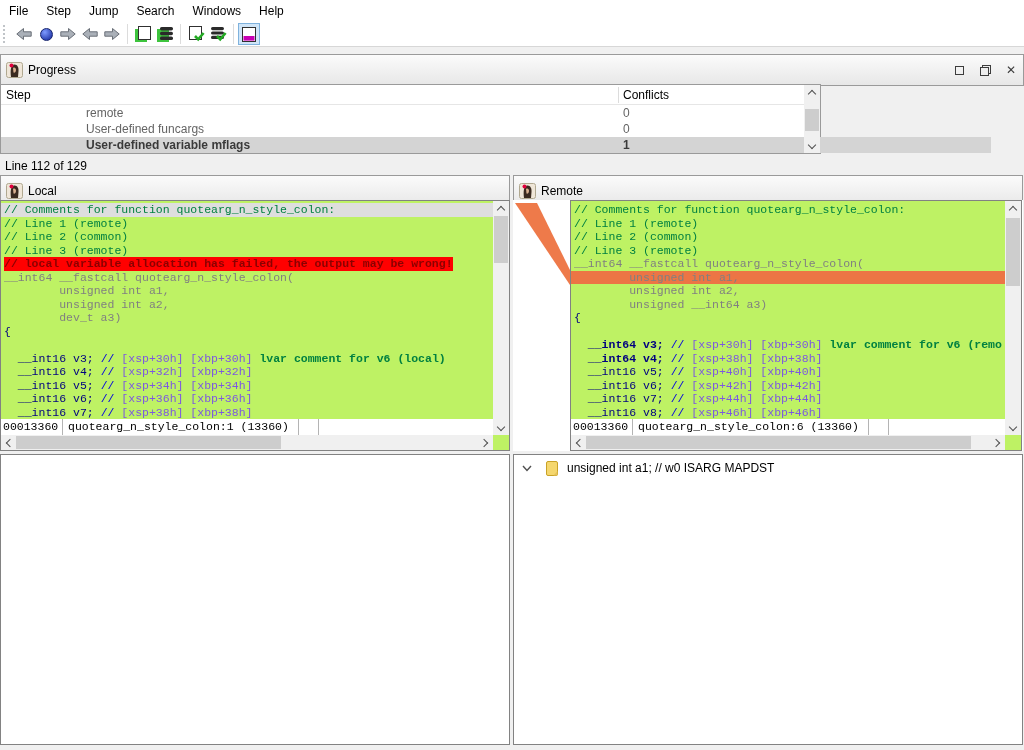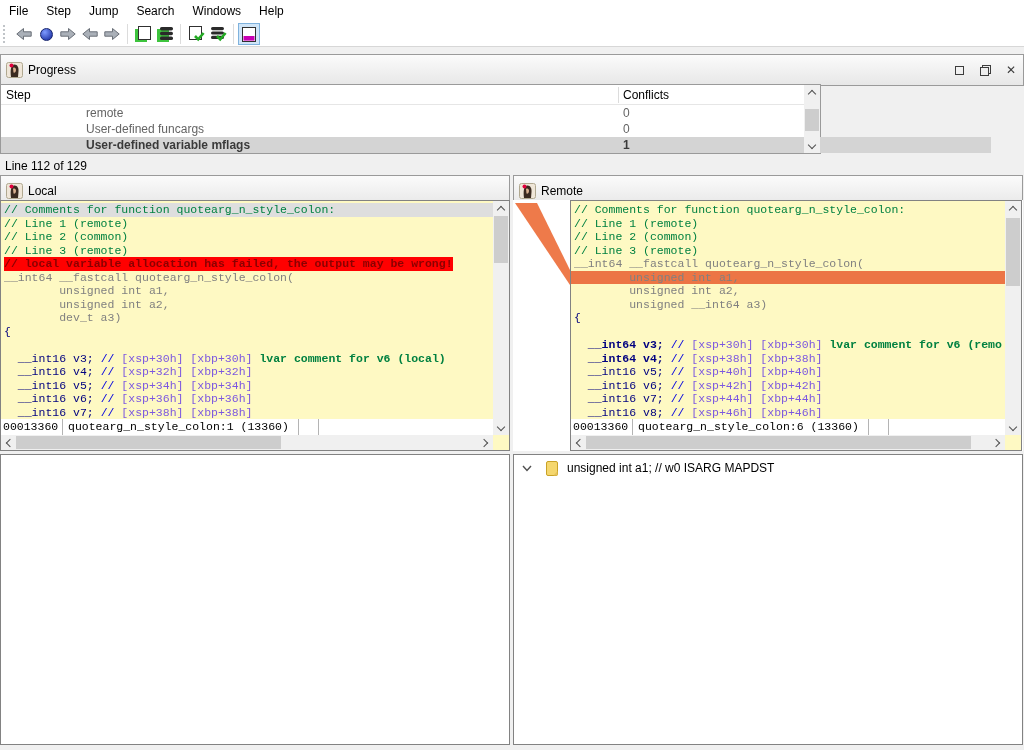--- a/index.html
+++ b/index.html
@@ -48,21 +48,21 @@
   .chev-up { transform:rotate(-135deg); margin-top:3px; }
   .chev-down { transform:rotate(45deg); margin-bottom:3px; }
   .chev-left { transform:rotate(135deg); margin-left:3px; }
   .chev-right { transform:rotate(-45deg); margin-right:3px; }
   .thumb-v { position:absolute; left:1px; width:14px; background:#cdcdcd; }
   .thumb-h { position:absolute; top:1px; height:13px; background:#cdcdcd; }
 
   .line-status { position:absolute; left:5px; top:159px; }
 
   
-  .code-frame { position:absolute; top:200px; height:251px; background:#fef9c3; border:1px solid #828282;padding-left:12px; }
+  .code-frame { position:absolute; top:200px; height:251px; background:#bef264; border:1px solid #828282;padding-left:12px; }
   .code-area { position:absolute; left:0; top:0; bottom:31px; right:16px; overflow:hidden; padding:2px 0 0 3px;
                font-family:"Liberation Mono", monospace; font-size:11.5px; line-height:13.5px; white-space:pre; }
   .code-line { min-height:13.5px; }
   .code-line.bg-hl { background:#dedede; margin-left:-3px; padding-left:3px; }
   .code-line.bg-conflict { background:#ec7545; margin-left:-3px; padding-left:3px; }
   .code-line.bg-err { background:#ff0000; width:fit-content; }
   .c-g { color:#008040; } .c-gb { color:#008040; font-weight:bold; }
   .c-gy { color:#808080; }
   .c-n { color:#000080; } .c-nb { color:#000080; font-weight:bold; }
   .c-b { color:#0000e0; }

